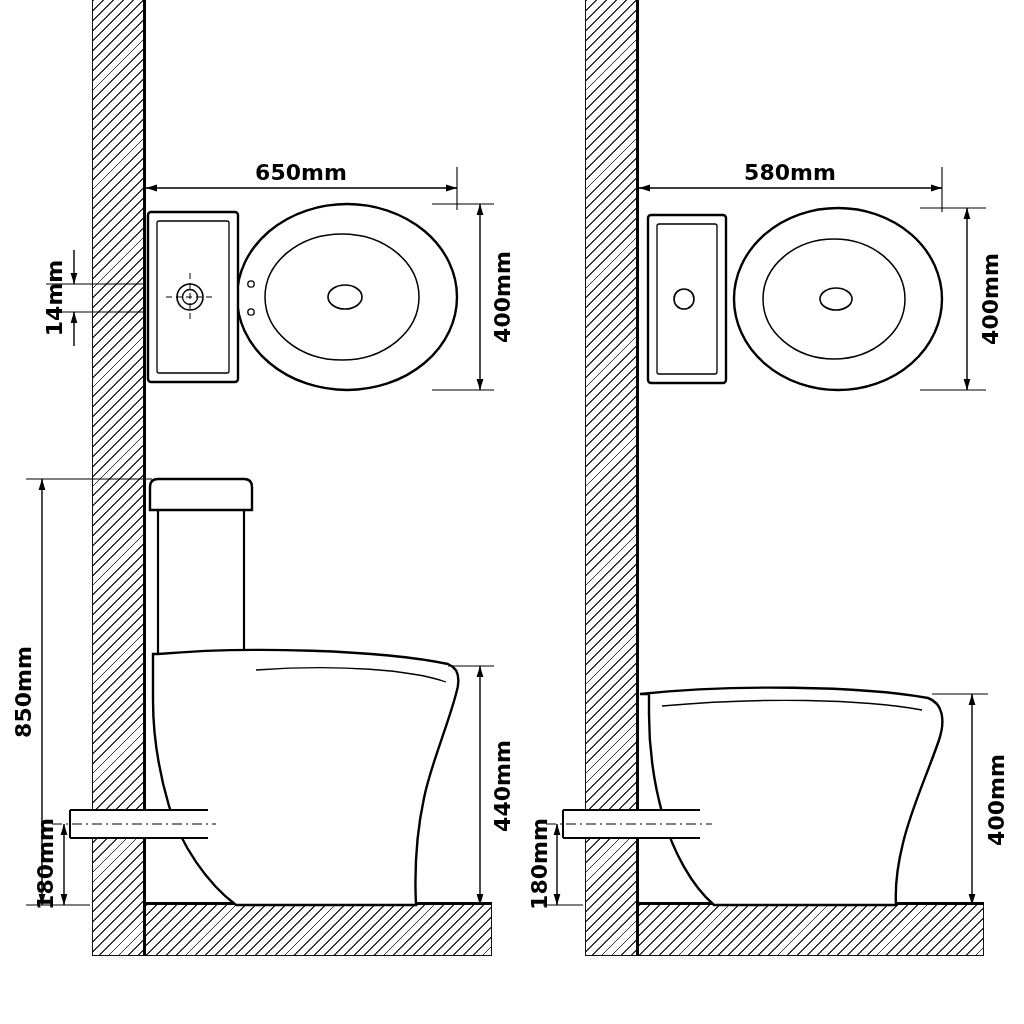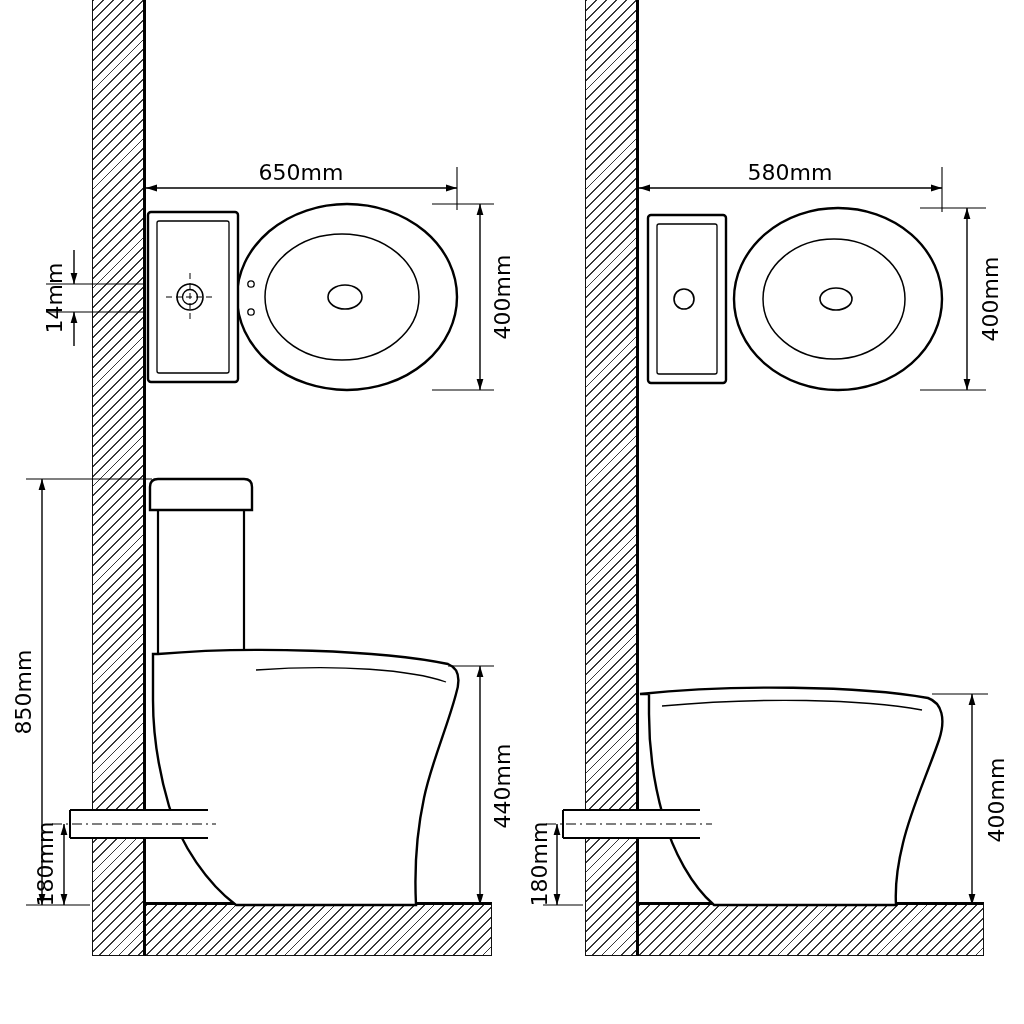--- a/index.html
+++ b/index.html
@@ -2,20 +2,21 @@
 <html><head>
 <meta charset="utf-8">
 <style>
   html,body{margin:0;padding:0;background:#ffffff;}
   .canvas{
     position:relative;
     width:1024px;height:1024px;
     background:#ffffff;
     overflow:hidden;
     font-family:"DejaVu Sans", sans-serif;
+    font-weight:bold;
   }
   .wall{
     position:absolute;
     box-sizing:border-box;
     background-color:#ffffff;
     background-image:repeating-linear-gradient(135deg,
       rgba(20,20,20,0.85) 0px, rgba(20,20,20,0.85) 1.3px,
       transparent 1.3px, transparent 7px);
   }
   .wall-vert{border-left:1.5px solid #111;border-right:3.5px solid #000;border-bottom:1.5px solid #111;}

